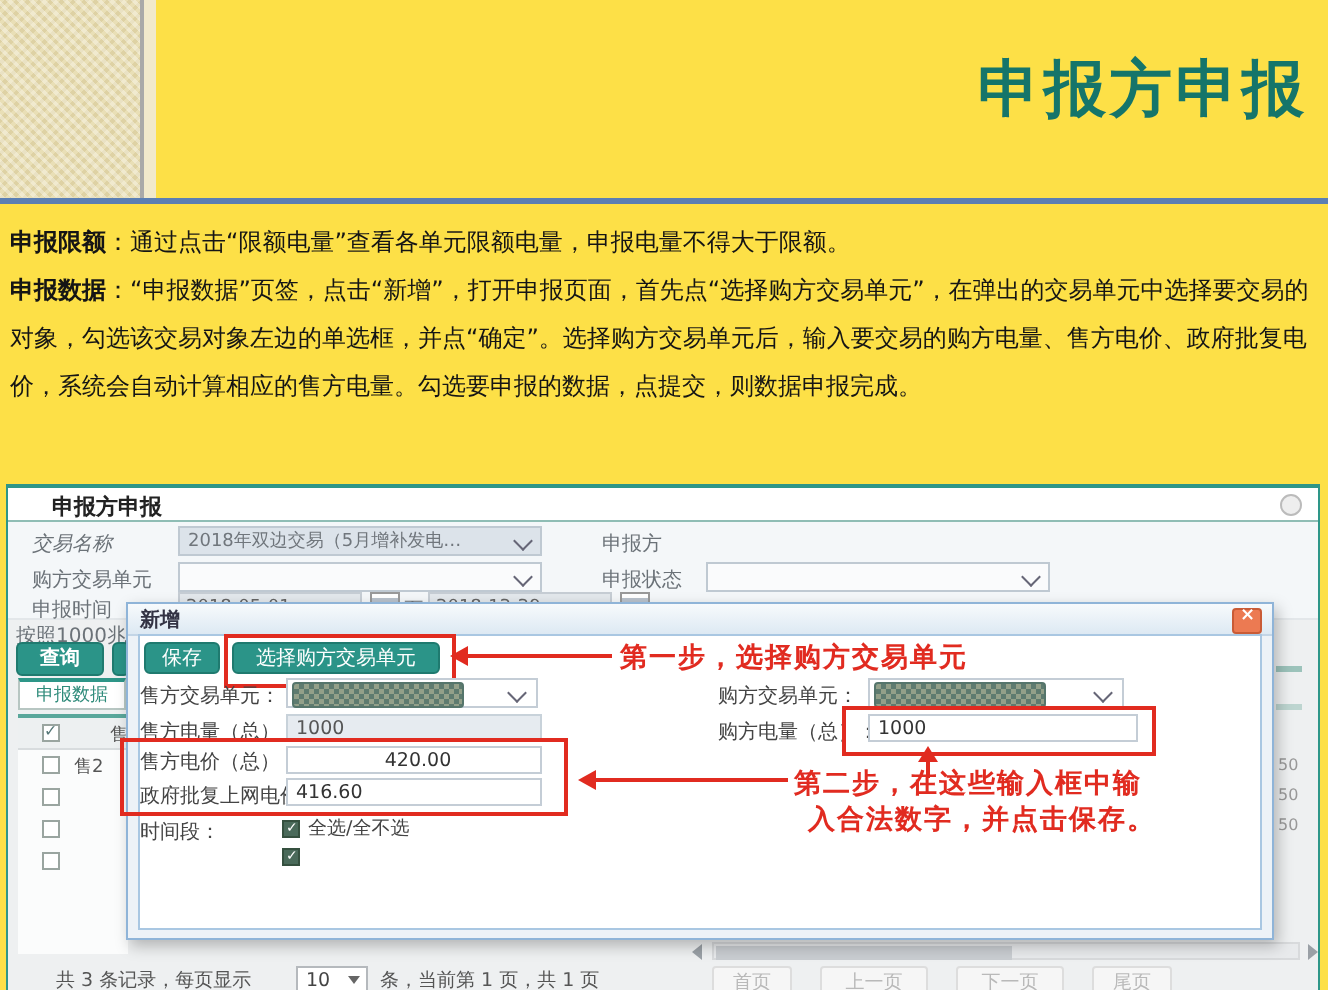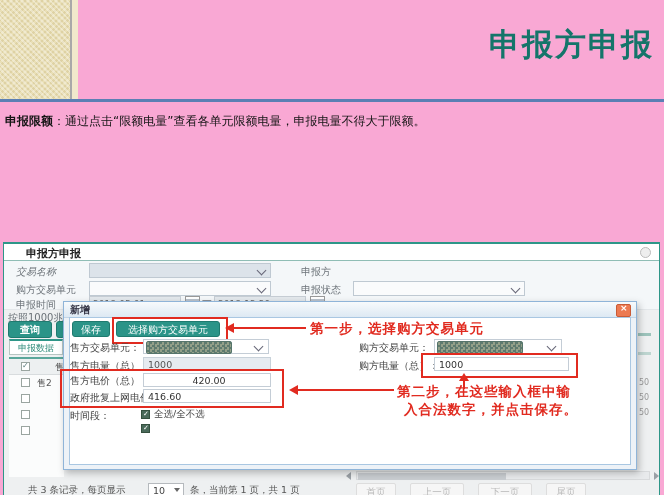--- a/index.html
+++ b/index.html
@@ -1,16 +1,16 @@
 <!DOCTYPE html>
 <html><head>
 <meta charset="utf-8">
 <style>
   html,body{margin:0;padding:0;background:#fff;}
-  .canvas{position:relative;width:664px;height:495px;overflow:hidden;background:#f9a8d4;
+  .canvas{position:relative;width:664px;height:495px;overflow:hidden;background:#fde047;
           font-family:"DejaVu Sans",sans-serif;}
   .abs{position:absolute;}
 
   
   .side-bar{left:0;top:0;width:70px;height:99px;background:#e9dfb6;
     background-image:repeating-linear-gradient(45deg,rgba(255,255,255,.35) 0 2px,rgba(0,0,0,0) 2px 4px),
                      repeating-linear-gradient(-45deg,rgba(190,170,110,.25) 0 2px,rgba(0,0,0,0) 2px 4px);}
   .side-div{left:70px;top:0;width:2px;height:99px;background:#a9a9a9;}
   .side-strip{left:72px;top:0;width:6px;height:99px;background:#f1e9cc;}
   .head-rule{left:0;top:99px;width:664px;height:3px;background:#5b7fb4;}
@@ -94,31 +94,33 @@
 <div class="canvas">
 
   <div class="abs side-bar"></div>
   <div class="abs side-div"></div>
   <div class="abs side-strip"></div>
   <div class="abs head-rule"></div>
   <div class="abs slide-title">申报方申报</div>
 
   <div class="abs body-text">
     <p><span class="lead">申报限额</span><span>：通过点击“限额电量”查看各单元限额电量，申报电量不得大于限额。</span></p>
+    <p><span class="lead">申报数据</span><span>：“申报数据”页签，点击“新增”，打开申报页面，首先点“选择购方交易单元”，在弹出的交易单元中选择要交易的对象，勾选该交易对象左边的单选框，并点“确定”。选择购方交易单元后，输入要交易的购方电量、售方电价、政府批复电价，系统会自动计算相应的售方电量。勾选要申报的数据，点提交，则数据申报完成。</span></p>
   </div>
 
   <div class="abs win">
     <div class="abs win-titlebar">
       <div class="abs win-title">申报方申报</div>
       <div class="abs circle-icon"></div>
     </div>
     <div class="abs form-strip"></div>
 
     <div class="abs flabel" style="left:12px;top:21px;font-style:italic;">交易名称</div>
     <div class="abs field" style="left:85px;top:19px;width:182px;">
+      <span>2018年双边交易（5月增补发电…</span>
       <span class="chev abs" style="right:5px;top:3px;"></span>
     </div>
     <div class="abs flabel" style="left:297px;top:21px;">申报方</div>
 
     <div class="abs flabel" style="left:12px;top:39px;">购方交易单元</div>
     <div class="abs field empty" style="left:85px;top:37px;width:182px;">
       <span class="chev abs" style="right:5px;top:3px;"></span>
     </div>
     <div class="abs flabel" style="left:297px;top:39px;">申报状态</div>
     <div class="abs field empty" style="left:349px;top:37px;width:172px;">

